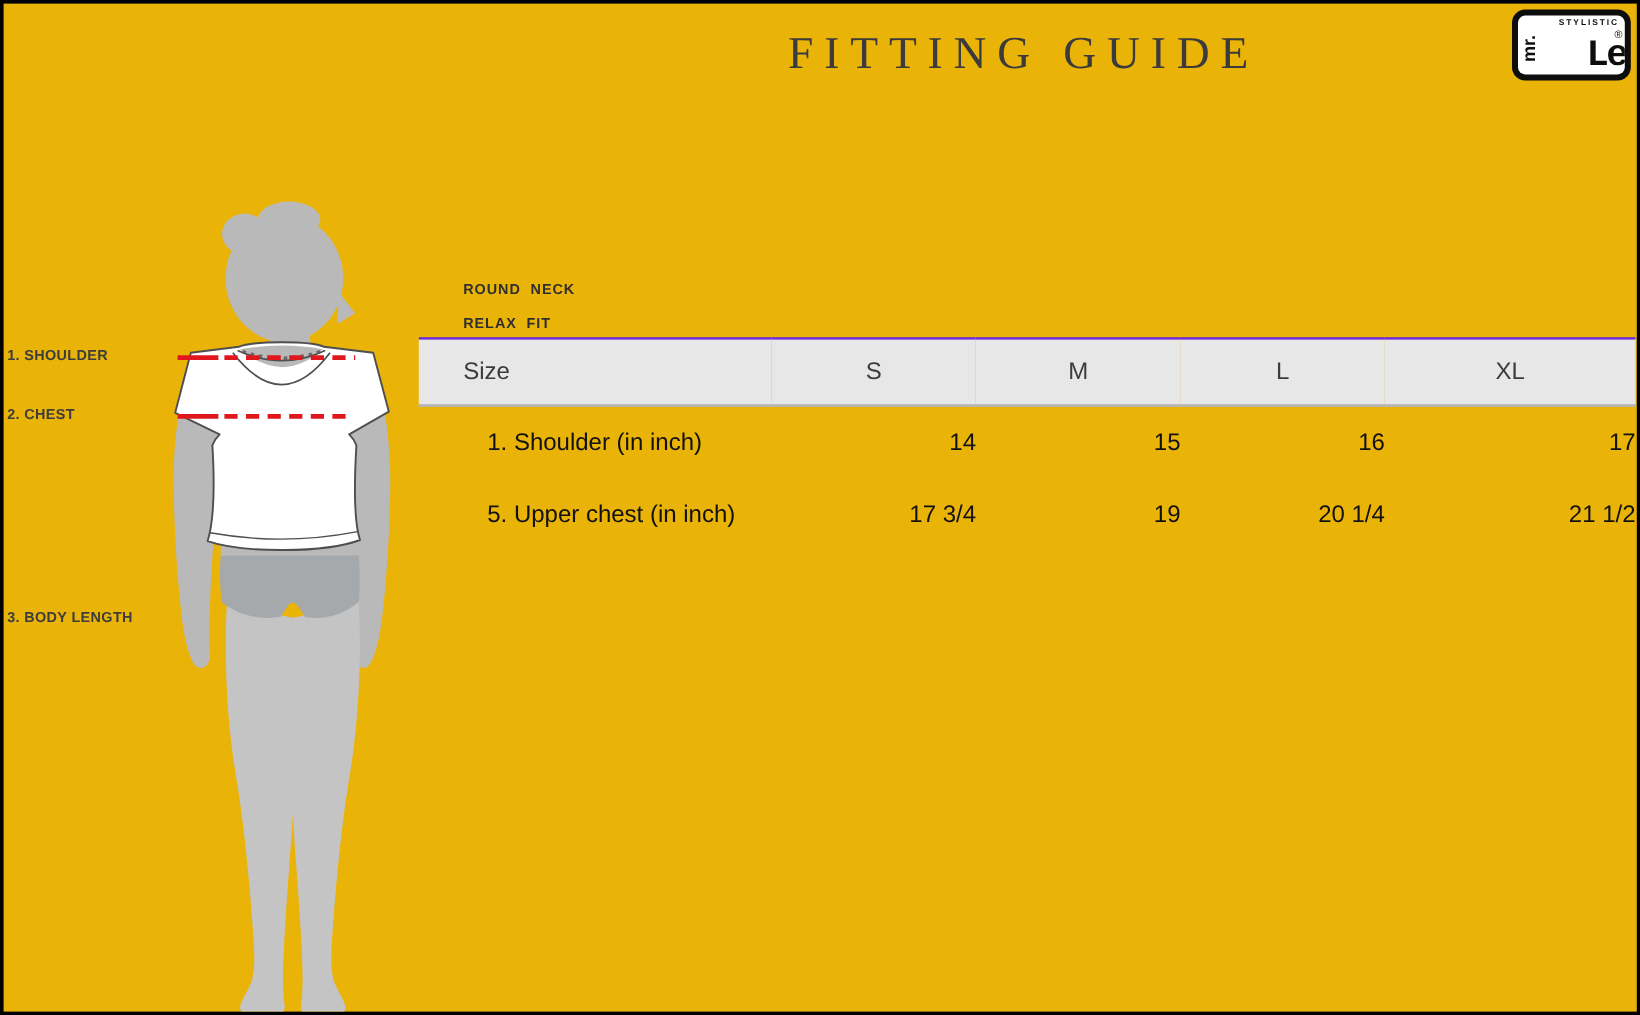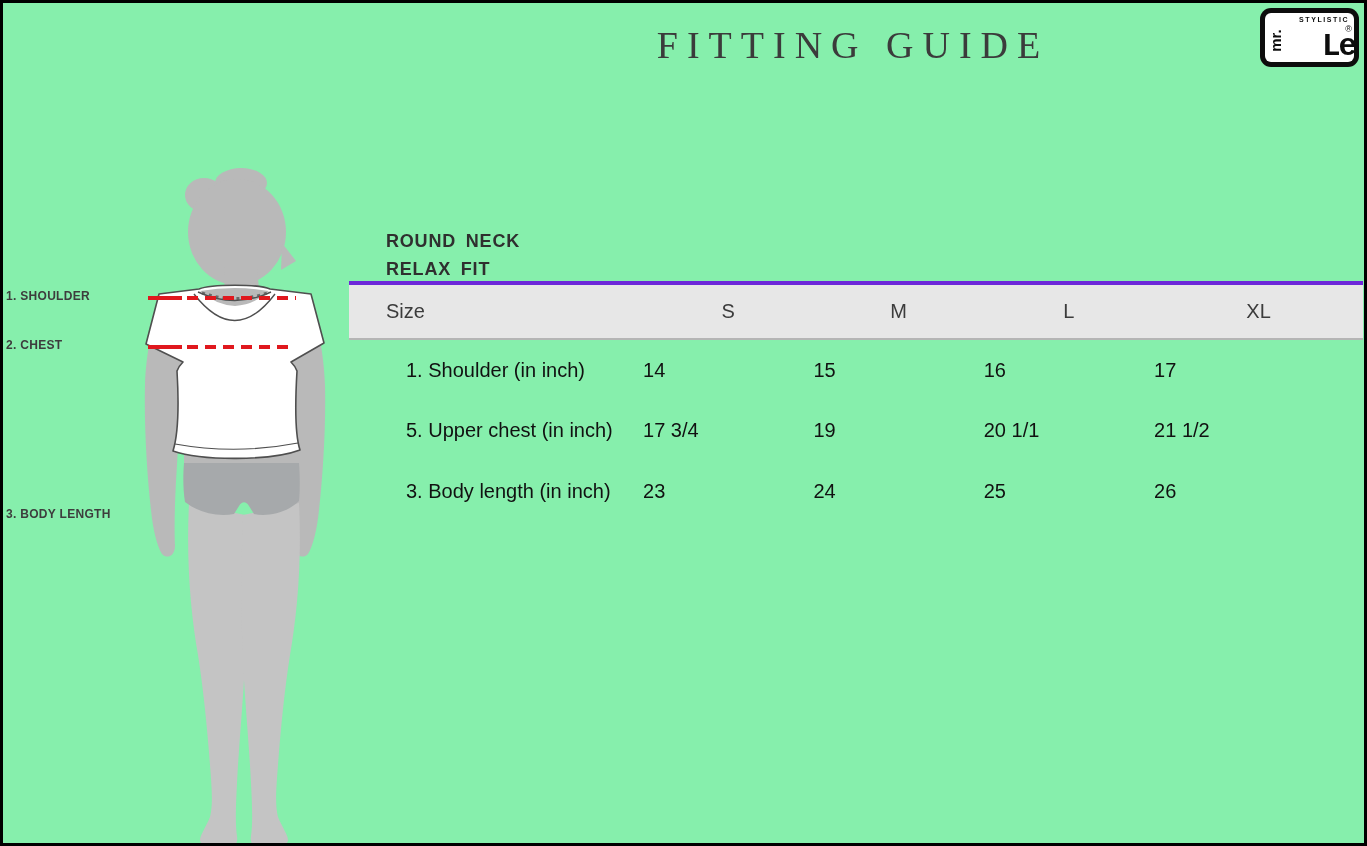--- a/index.html
+++ b/index.html
@@ -3,21 +3,21 @@
 <meta charset="utf-8">
 <style>
   * { margin: 0; padding: 0; box-sizing: border-box; }
   html, body { background: #ffffff; }
   body { font-family: "Liberation Sans", sans-serif; }
 
   #page {
     position: relative;
     width: 1367px;
     height: 846px;
-    background: #86efac;
+    background: #eab308;
     border: 3px solid #000000;
     overflow: hidden;
   }
 
   
   .title-block {
     position: absolute;
     left: 340px;
     top: 20px;
     width: 1020px;
@@ -118,59 +118,59 @@
     position: absolute;
     left: 130px;
     top: 160px;
   }
 
   
   .section-title {
     position: absolute;
     left: 383px;
     top: 224px;
-    font-size: 18px;
+    font-size: 12px;
     font-weight: bold;
     letter-spacing: 0.8px;
     word-spacing: 4px;
     line-height: 28px;
     color: #2f2f2f;
   }
   table.size-table {
     position: absolute;
     left: 346px;
     top: 278px;
     width: 1014px;
     border-collapse: collapse;
     table-layout: fixed;
   }
   .size-table thead tr {
     background: #e7e7e7;
     height: 56px;
   }
   .size-table thead tr {
-    border-top: 4px solid #6d28d9;
+    border-top: 2px solid #6d28d9;
     border-bottom: 2px solid #b5b5b5;
   }
   .size-table th {
     font-weight: normal;
     font-size: 20px;
     color: #3c3c3c;
     text-align: center;
     vertical-align: middle;
   }
   .size-table th.col-size {
     text-align: left;
     padding-left: 37px;
   }
   .size-table td {
     height: 61px;
     font-size: 20px;
     color: #111111;
-    text-align: left;
+    text-align: right;
     vertical-align: middle;
     white-space: nowrap;
   }
   .size-table td.row-label {
     text-align: left;
     padding-left: 57px;
   }
 </style>
 </head>
 <body>
@@ -284,26 +284,19 @@
         <td class="row-label">1. Shoulder (in inch)</td>
         <td>14</td>
         <td>15</td>
         <td>16</td>
         <td>17</td>
       </tr>
       <tr>
         <td class="row-label">5. Upper chest (in inch)</td>
         <td>17 3/4</td>
         <td>19</td>
-        <td>20 1/1</td>
+        <td>20 1/4</td>
         <td>21 1/2</td>
-      </tr>
-      <tr>
-        <td class="row-label">3. Body length (in inch)</td>
-        <td>23</td>
-        <td>24</td>
-        <td>25</td>
-        <td>26</td>
       </tr>
     </tbody>
   </table>
 
 </div>
 
 </body></html>

